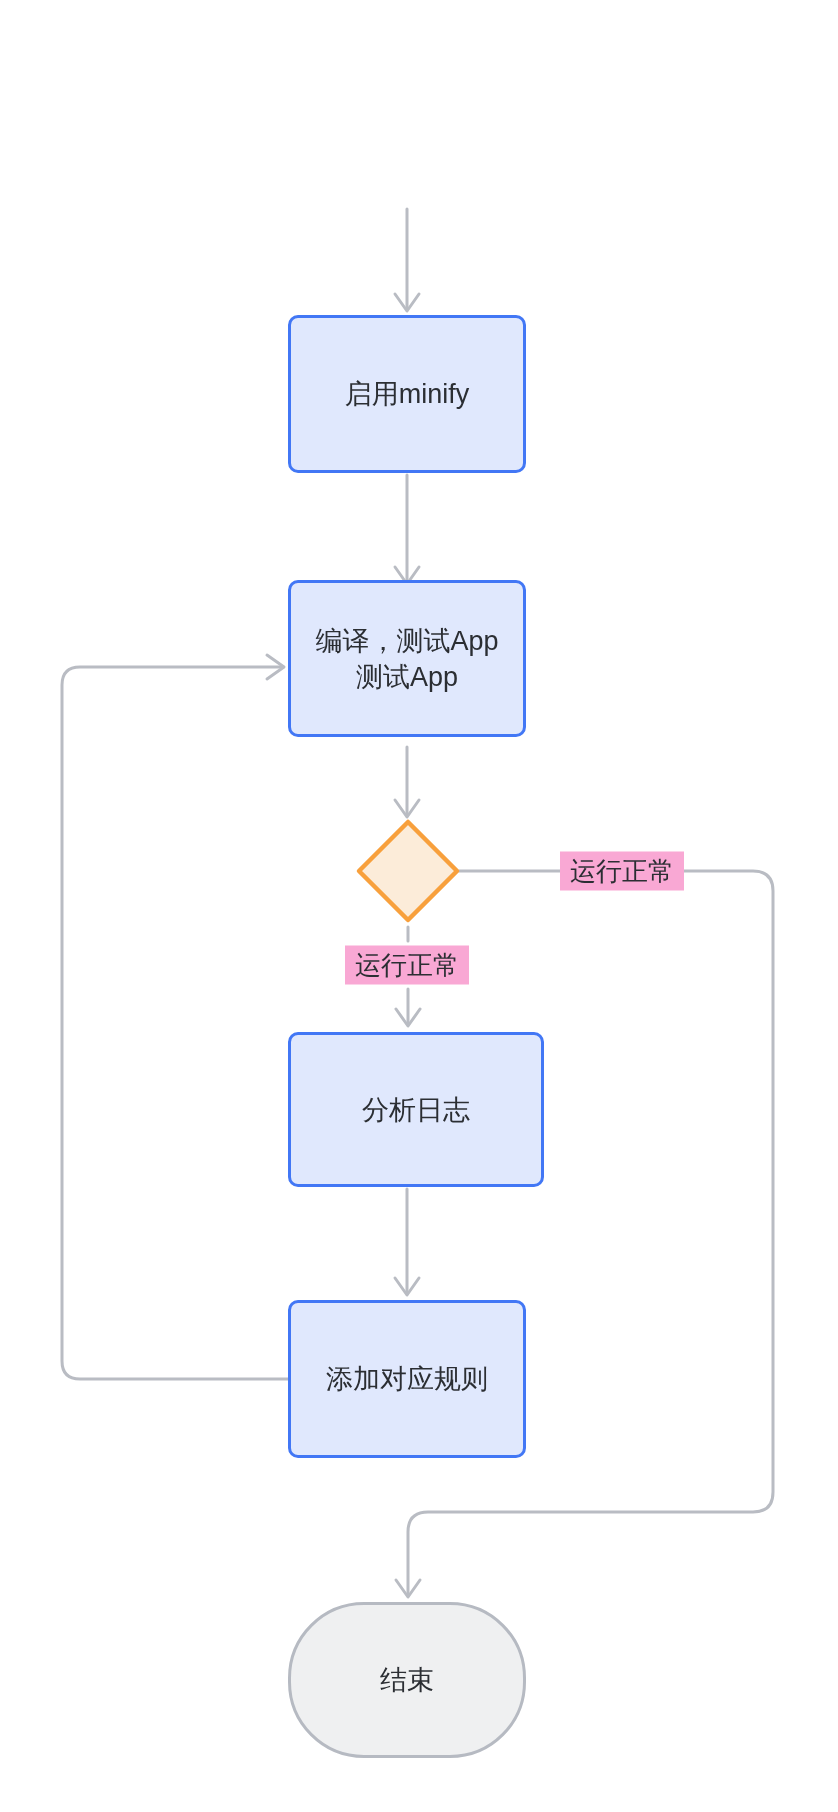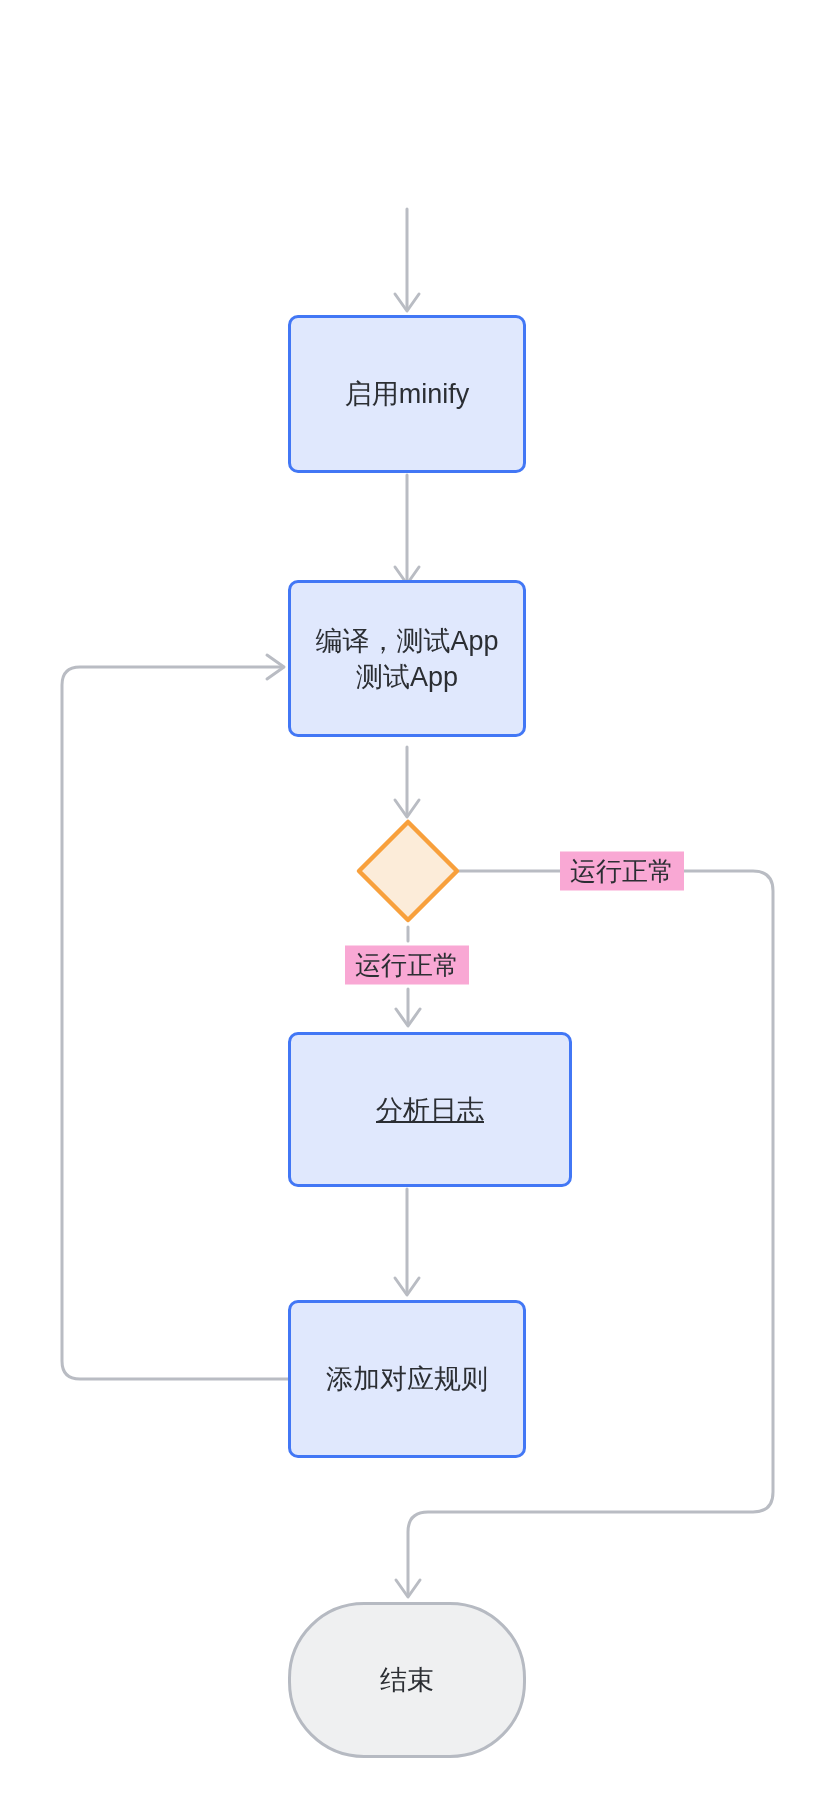--- a/index.html
+++ b/index.html
@@ -109,21 +109,21 @@
 
   <div class="node process" style="left:288px; top:580px; width:238px; height:157px;">
     <span>编译，测试App</span>
     <span>测试App</span>
   </div>
 
   <svg class="diamond-wrap" style="left:349px; top:812px;" width="118" height="118" viewBox="0 0 118 118">
     <polygon points="59,10 108,59 59,108 10,59"></polygon>
   </svg>
 
-  <div class="node process" style="left:288px; top:1032px; width:284px; height:155px;text-decoration:underline;">
+  <div class="node process" style="left:288px; top:1032px; width:256px; height:155px;">
     <span>分析日志</span>
   </div>
 
   <div class="node terminal" style="left:288px; top:1602px; width:238px; height:156px;">
     <span>结束</span>
   </div>
 
   <div class="node process" style="left:288px; top:1300px; width:238px; height:158px;">
     <span>添加对应规则</span>
   </div>

